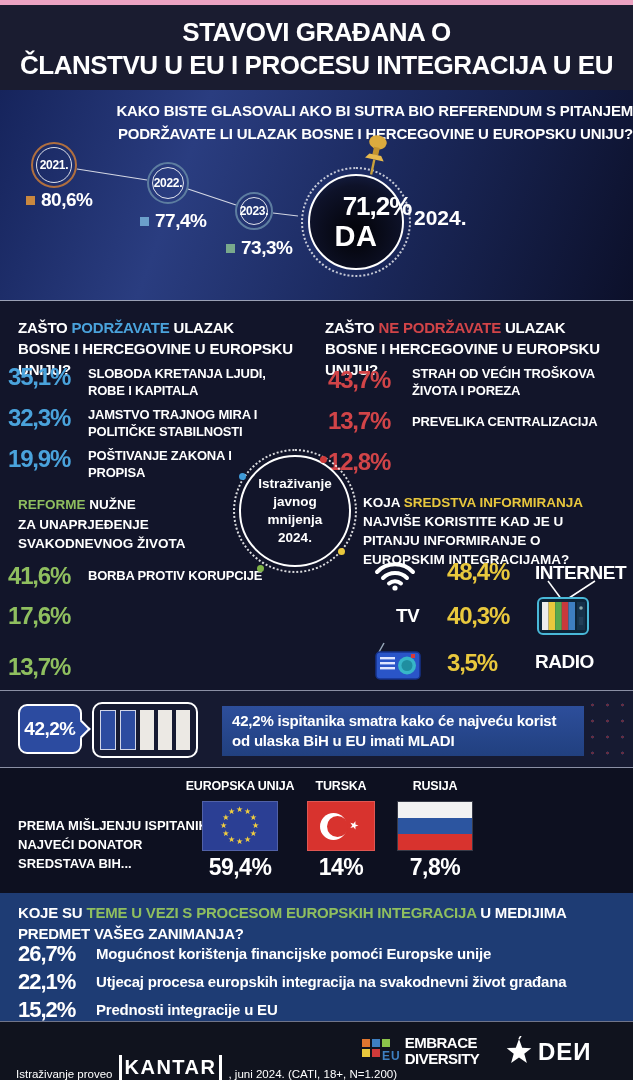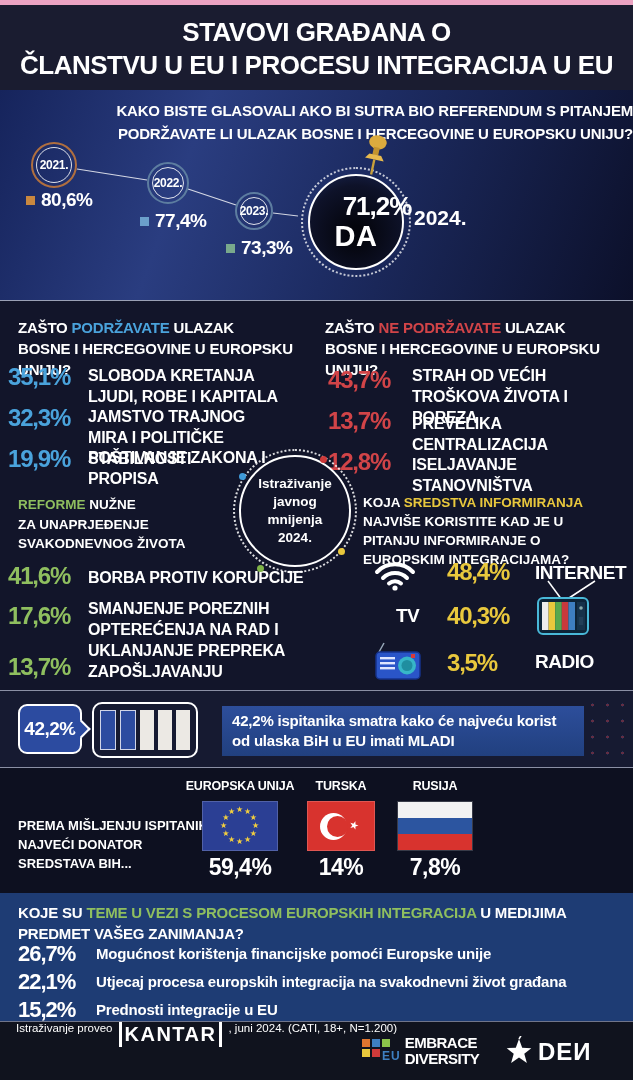--- a/index.html
+++ b/index.html
@@ -38,21 +38,21 @@
   .big-answer { font-size:29px; font-weight:bold; letter-spacing:0.5px; line-height:1.05; }
   .year-2024 { position:absolute; left:414px; top:116px; font-size:21px; font-weight:bold; }
   .pushpin { position:absolute; left:358px; top:44px; }
 
   
   .reasons { position:absolute; left:0; top:300px; width:100%; height:390px; background:#12152a;
              border-top:1px solid #9aa0b5; }
   .sec-header { font-size:15px; font-weight:bold; line-height:1.4; letter-spacing:-0.2px; }
   .c-blue  { color:#4aa3dc; } .c-red { color:#d14448; } .c-green { color:#8fbf5f; } .c-yellow { color:#e9c83d; }
   .pct { font-size:24px; font-weight:bold; letter-spacing:-1.2px; }
-  .ilabel { font-size:16px; font-weight:bold; line-height:1.32; letter-spacing:-0.2px; }
+  .ilabel { font-size:13px; font-weight:bold; line-height:1.32; letter-spacing:-0.2px; }
 
   .research-circle { position:absolute; left:239px; top:154px; width:112px; height:112px;
                      border:2px solid #fff; border-radius:50%; display:flex; align-items:center;
                      justify-content:center; text-align:center; }
   .research-circle::before { content:""; position:absolute; inset:-8px; border:2px dotted rgba(255,255,255,.85);
                              border-radius:50%; }
   .research-circle div { width:88px; font-size:13.5px; font-weight:bold; line-height:1.35; }
   .dot { position:absolute; width:7px; height:7px; border-radius:50%; }
 
   .wifi-icon { position:absolute; left:370px; top:250px; }
@@ -117,21 +117,21 @@
   .themes-header { position:absolute; left:18px; top:9px; width:600px; font-size:15px; font-weight:bold;
                    line-height:1.4; letter-spacing:-0.2px; }
   .theme-value { position:absolute; left:18px; width:74px; font-size:22px; font-weight:bold;
                  letter-spacing:-1px; }
   .theme-label { position:absolute; left:96px; width:530px; font-size:15px; font-weight:bold;
                  letter-spacing:-0.2px; }
 
   
   .footer { position:absolute; left:0; top:1021px; width:100%; height:59px; background:#10131e;
             border-top:1px solid #70758a; }
-  .footer-left { position:absolute; left:16px; top:0; height:100%; display:flex; align-items:flex-start; gap:6px; }
+  .footer-left { position:absolute; left:16px; top:0; height:100%; display:flex; align-items:flex-end; gap:6px; }
   .footer-prefix { font-size:11.5px; }
   .kantar { font-size:20px; font-weight:bold; letter-spacing:1.5px; padding:1px 3px;
             border-left:3px solid #fff; border-right:3px solid #fff; }
   .footer-suffix { font-size:11.5px; }
   .embrace { position:absolute; left:362px; top:13px; display:flex; align-items:center; gap:4px; }
   .emb-blocks { display:flex; flex-direction:column; gap:2px; }
   .emb-row { display:flex; gap:2px; }
   .emb-sq { width:8px; height:8px; display:inline-block; }
   .emb-eu { font-size:12px; font-weight:bold; color:#3e7fc1; letter-spacing:1px; }
   .emb-text { font-size:15px; font-weight:bold; line-height:1.05; letter-spacing:-0.5px; }
@@ -219,32 +219,30 @@
     <div class="sec-header abs" style="left:325px; top:16px; width:300px;">
       <span>ZAŠTO </span><span class="c-red">NE PODRŽAVATE</span><span> ULAZAK</span>
       <div>BOSNE I HERCEGOVINE U EUROPSKU UNIJU?</div>
     </div>
 
     <div class="pct c-red abs" style="left:328px; top:65px;">43,7%</div>
     <div class="ilabel abs" style="left:412px; top:64px; width:200px;">STRAH OD VEĆIH TROŠKOVA ŽIVOTA I POREZA</div>
     <div class="pct c-red abs" style="left:328px; top:106px;">13,7%</div>
     <div class="ilabel abs" style="left:412px; top:112px; width:210px;">PREVELIKA CENTRALIZACIJA</div>
     <div class="pct c-red abs" style="left:328px; top:147px;">12,8%</div>
-    <div class="ilabel abs" style="left:412px; top:153px; width:210px;">ISELJAVANJE STANOVNIŠTVA</div>
 
     <div class="abs" style="left:18px; top:194px; font-size:13.5px; font-weight:bold; line-height:1.45;">
       <span class="c-green">REFORME</span><span> NUŽNE</span>
       <div>ZA UNAPRJEĐENJE</div>
       <div>SVAKODNEVNOG ŽIVOTA</div>
     </div>
 
     <div class="pct c-green abs" style="left:8px; top:261px;text-align:center;">41,6%</div>
     <div class="ilabel abs" style="left:88px; top:266px; width:230px;">BORBA PROTIV KORUPCIJE</div>
     <div class="pct c-green abs" style="left:8px; top:301px;">17,6%</div>
-    <div class="ilabel abs" style="left:88px; top:297px; width:232px;">SMANJENJE POREZNIH OPTEREĆENJA NA RAD I UKLANJANJE PREPREKA ZAPOŠLJAVANJU</div>
     <div class="pct c-green abs" style="left:8px; top:352px;">13,7%</div>
 
     <div class="research-circle">
       <div>Istraživanje javnog mnijenja 2024.</div>
     </div>
     <div class="dot" style="left:239px; top:172px; background:#3f9ad8;"></div>
     <div class="dot" style="left:320px; top:155px; background:#cf3a3a;"></div>
     <div class="dot" style="left:338px; top:247px; background:#e8c73c;"></div>
     <div class="dot" style="left:257px; top:264px; background:#7fb347;"></div>
 

